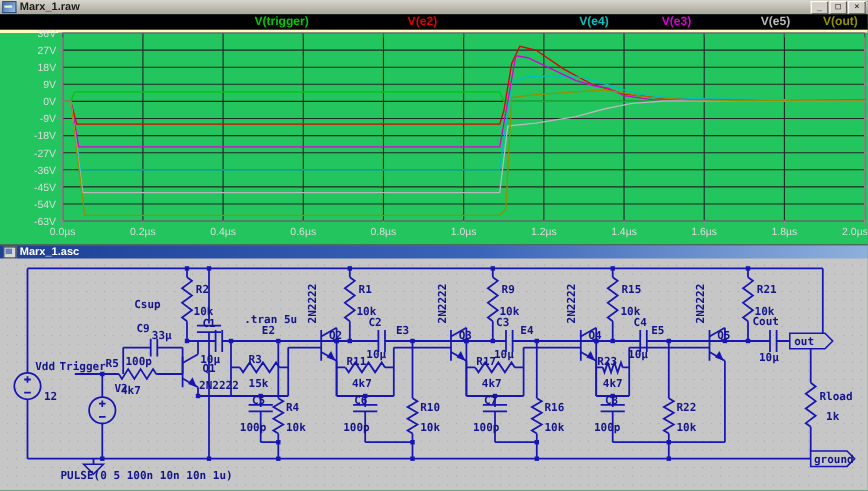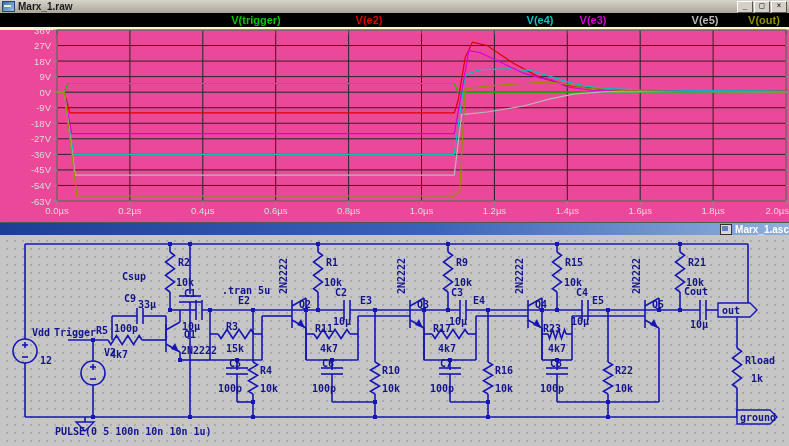--- a/index.html
+++ b/index.html
@@ -1,17 +1,17 @@
 <!DOCTYPE html>
 <html><head>
 <meta charset="utf-8">
 <style>
   html,body{margin:0;padding:0;background:#888;}
   #app{position:relative;width:789px;height:446px;overflow:hidden;
-       font-family:"Liberation Sans",sans-serif;background:#ec4899;}
+       font-family:"Liberation Sans",sans-serif;background:#22c55e;}
   
   #rawbar{position:absolute;left:0;top:0;width:789px;height:13px;
     background:linear-gradient(#d8d5cc,#a9a59a);
     border-bottom:1px solid #6e6a60;display:flex;align-items:center;}
   #rawbar .ticon{width:11px;height:9px;margin:0 3px 0 2px;
     background:linear-gradient(135deg,#3a6ea5,#9cc0e8);border:1px solid #24457a;position:relative;}
   #rawbar .ticon:after{content:"";position:absolute;left:1px;top:3px;width:7px;height:2px;background:#e8f4d0;}
   #rawbar .ttext{font-size:10px;font-weight:bold;color:#1a1a1a;}
   #winbtns{position:absolute;right:2px;top:1px;display:flex;gap:1px;}
   .wbtn{width:14px;height:10px;background:#d4d0c8;border:1px solid;
@@ -19,21 +19,21 @@
     text-align:center;color:#111;font-family:"DejaVu Sans Mono",monospace;}
   
   #legend{position:absolute;left:0;top:13px;width:789px;height:14px;background:#000;border-bottom:3px solid #fef9c3;}
   #legend span{position:absolute;top:1px;transform:translateX(-50%);
     font-size:11px;font-weight:bold;font-family:"Liberation Sans",sans-serif;}
   
   #plotsvg{position:absolute;left:0;top:27px;}
   
   #ascbar{position:absolute;left:0;top:222px;width:789px;height:13px;
     background:linear-gradient(90deg,#1c3f94 0%,#3a64b8 55%,#8fb0dc 100%);
-    display:flex;align-items:center;border-top:1px solid #555;justify-content:flex-end;}
+    display:flex;align-items:center;border-top:1px solid #555;}
   #ascbar .ticon{width:10px;height:9px;margin:0 3px;background:#d8d8d8;border:1px solid #333;position:relative;}
   #ascbar .ticon:after{content:"";position:absolute;left:1px;top:1px;width:6px;height:5px;background:#6080c0;}
   #ascbar .ttext{font-size:10px;font-weight:bold;color:#fff;}
   
   #schem{position:absolute;left:0;top:235px;width:789px;height:211px;background:#c6c6c6;
     background-image:radial-gradient(circle,#a9a9a9 0.8px,rgba(0,0,0,0) 0.9px);
     background-size:8px 8px;background-position:3px 2px;}
   #schemsvg{position:absolute;left:0;top:0;}
   text.sch{font-family:"DejaVu Sans Mono",monospace;font-weight:bold;fill:#14148c;}
 </style>
@@ -47,23 +47,23 @@
     <div class="ttext">Marx_1.raw</div>
     <div id="winbtns">
       <div class="wbtn">_</div>
       <div class="wbtn">□</div>
       <div class="wbtn">×</div>
     </div>
   </div>
 
   <div id="legend">
       <span style="left: 256px; color: rgb(0, 200, 0);">V(trigger)</span>
-      <span style="left: 369px; color: rgb(224, 0, 0);">V(e2)</span>
+      <span style="left: 384px; color: rgb(224, 0, 0);">V(e2)</span>
       <span style="left: 540px; color: rgb(0, 192, 192);">V(e4)</span>
-      <span style="left: 593px; color: rgb(216, 0, 216);">V(e3)</span>
+      <span style="left: 615px; color: rgb(216, 0, 216);">V(e3)</span>
       <span style="left: 705px; color: rgb(184, 184, 184);">V(e5)</span>
       <span style="left: 764px; color: rgb(144, 144, 0);">V(out)</span>
     </div>
 
   <svg id="plotsvg" width="789" height="195">
       <line x1="57" y1="3" x2="57" y2="174" stroke="#262626" stroke-width="1"></line>
       <line x1="129.9" y1="3" x2="129.9" y2="174" stroke="#262626" stroke-width="1"></line>
       <line x1="202.8" y1="3" x2="202.8" y2="174" stroke="#262626" stroke-width="1"></line>
       <line x1="275.7" y1="3" x2="275.7" y2="174" stroke="#262626" stroke-width="1"></line>
       <line x1="348.6" y1="3" x2="348.6" y2="174" stroke="#262626" stroke-width="1"></line>

